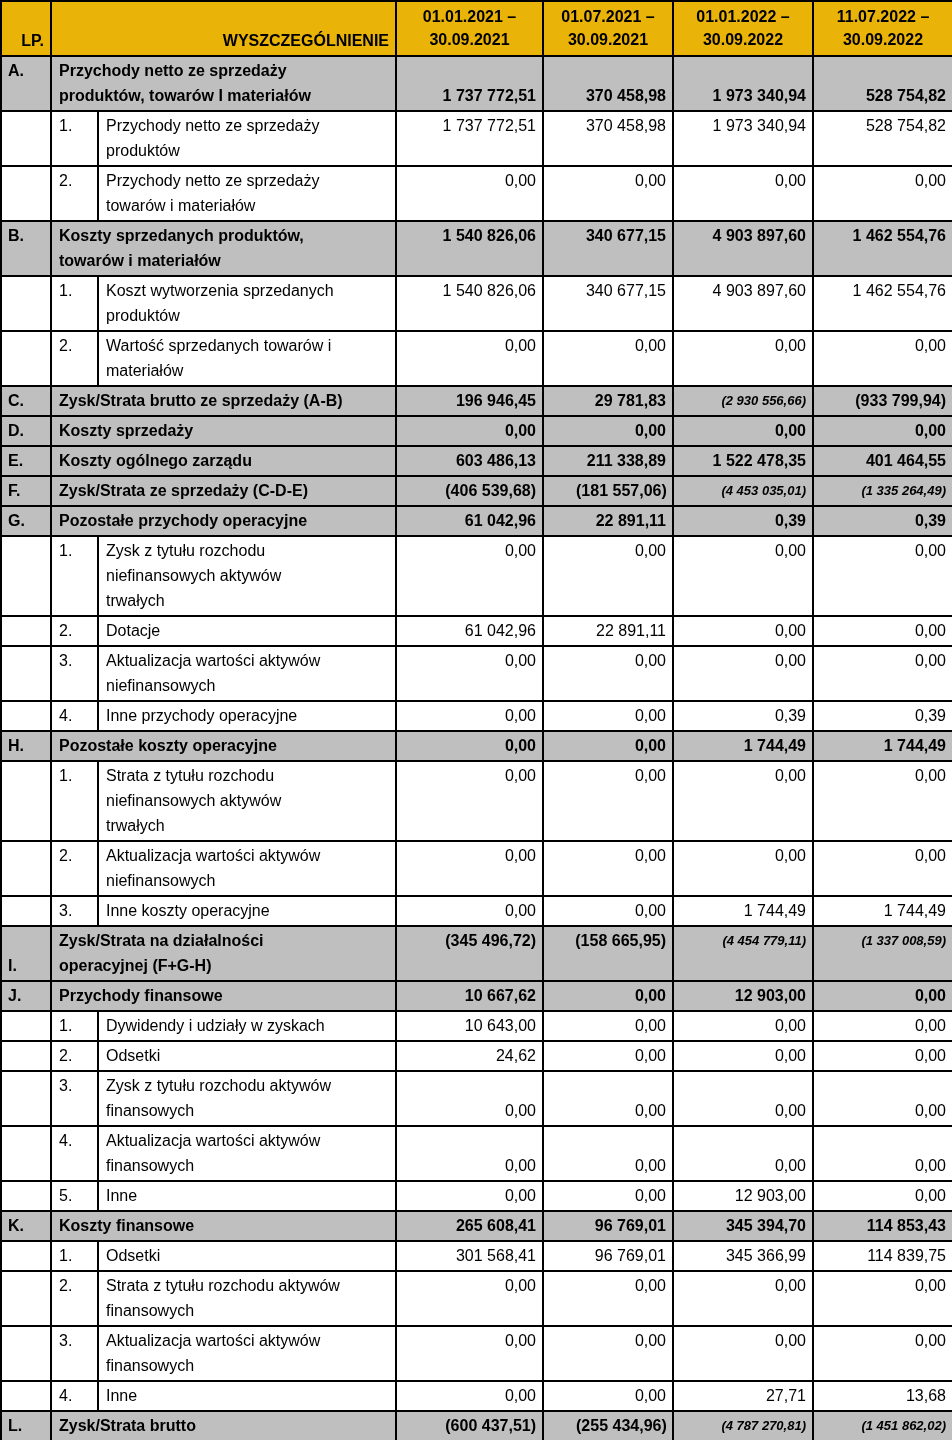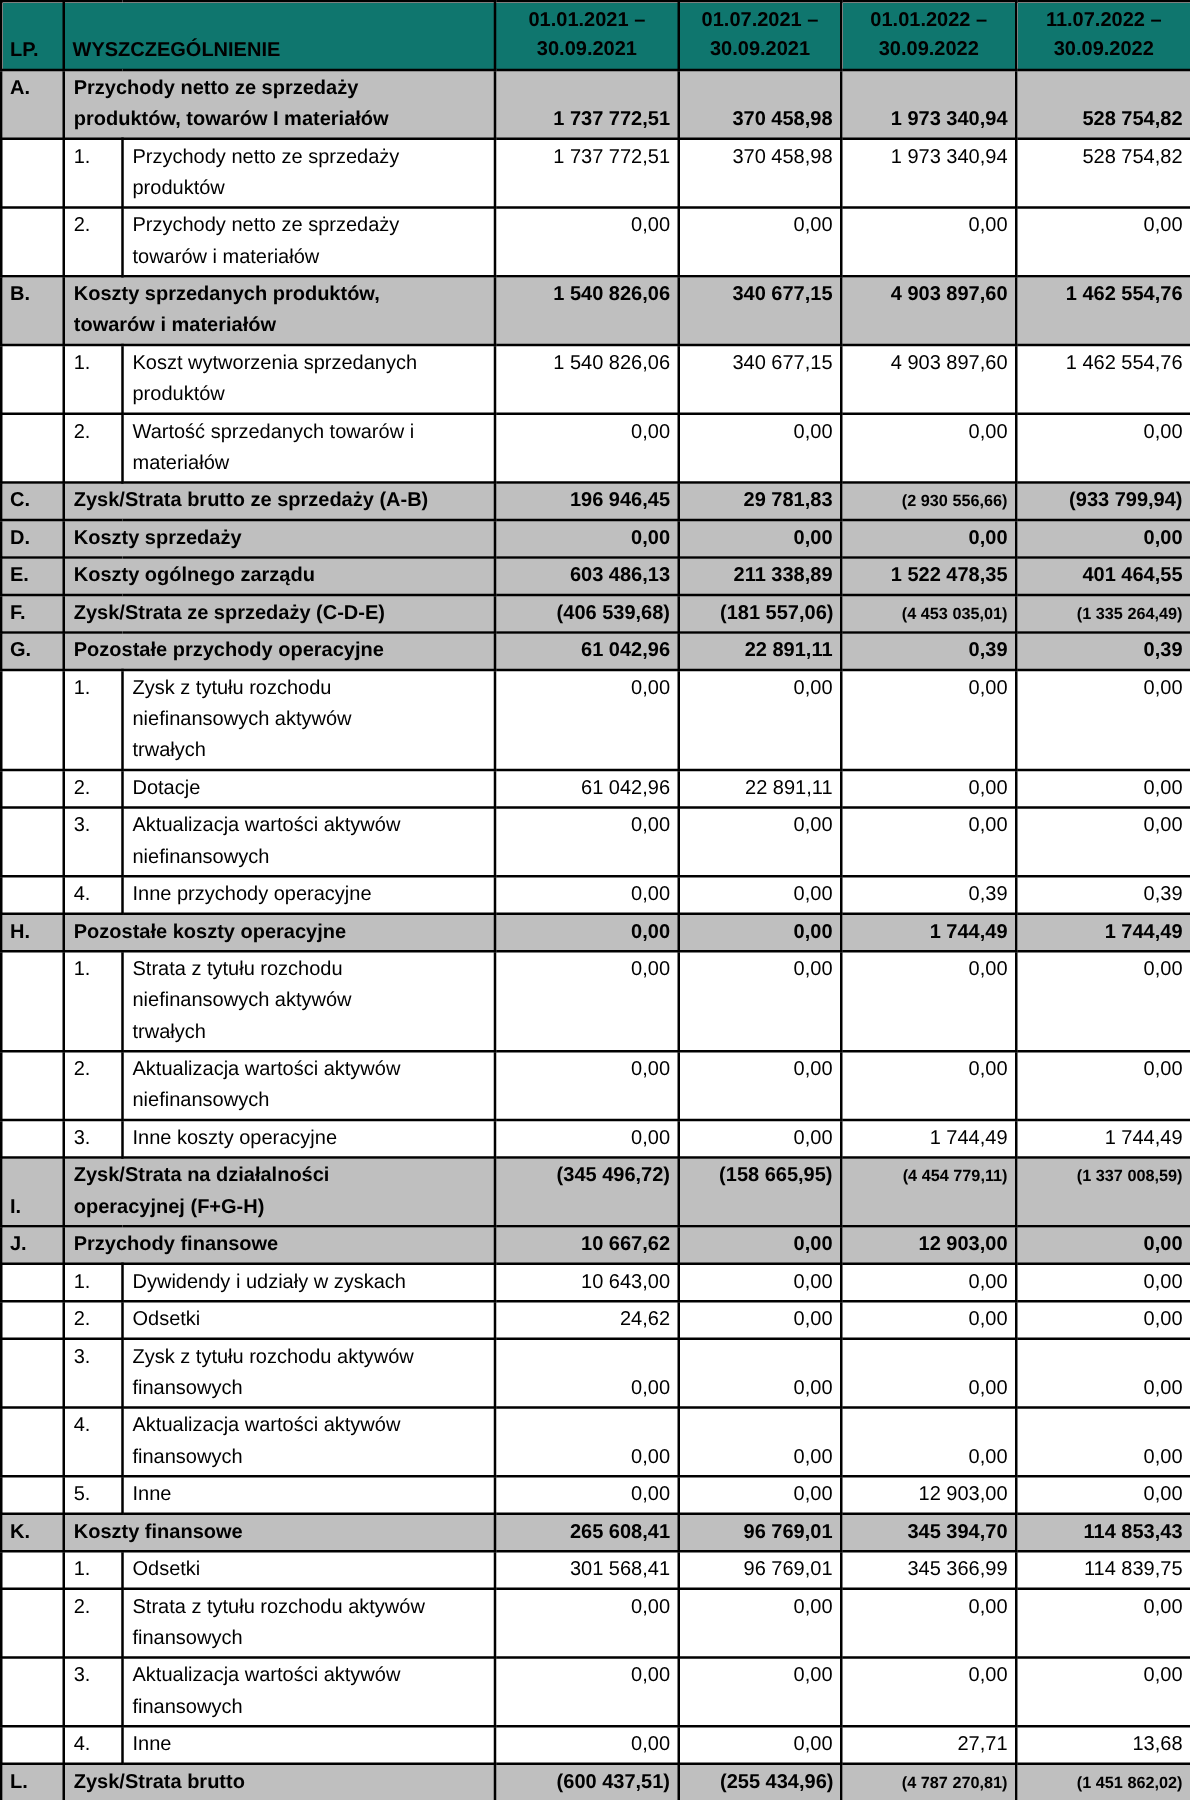--- a/index.html
+++ b/index.html
@@ -6,26 +6,26 @@
   body{width:952px;font-family:"Liberation Sans",sans-serif;color:#000;}
   table{border-collapse:collapse;table-layout:fixed;width:952px;}
   td{border:2px solid #000;padding:1px 6px 2px 6px;font-size:16px;line-height:25px;
      vertical-align:top;overflow:hidden;}
   tr.section td{background:#bfbfbf;font-weight:700;}
   tr.sub td{background:#ffffff;font-weight:400;}
   td.letter{padding-left:6px;}
   td.num{padding-left:7px;}
   td.desc{white-space:pre-line;padding-left:7px;padding-right:16px;}
   td.value{text-align:right;white-space:nowrap;}
-  td.value.shrink{font-size:13px;}
+  td.value.shrink{font-size:13px;font-style:italic;}
   td.v-top{vertical-align:top;}
   td.v-bottom{vertical-align:bottom;}
   td.v-middle{vertical-align:middle;padding-left:32px;}
-  tr.header td{height:50px;background:#0f766e;font-weight:700;border-top:2px solid #000;}
-  tr.header td.hcol{vertical-align:bottom;}
+  tr.header td{height:50px;background:#eab308;font-weight:700;border-top:2px solid #000;}
+  tr.header td.hcol{vertical-align:bottom;text-align:right;}
   tr.header td.period{text-align:center;vertical-align:middle;line-height:23px;white-space:nowrap;}
   tr:last-child td{border-bottom:4px solid #000;}
 </style>
 </head>
 <body>
 
 <table>
   <colgroup>
     <col style="width:50px">
     <col style="width:47px">

